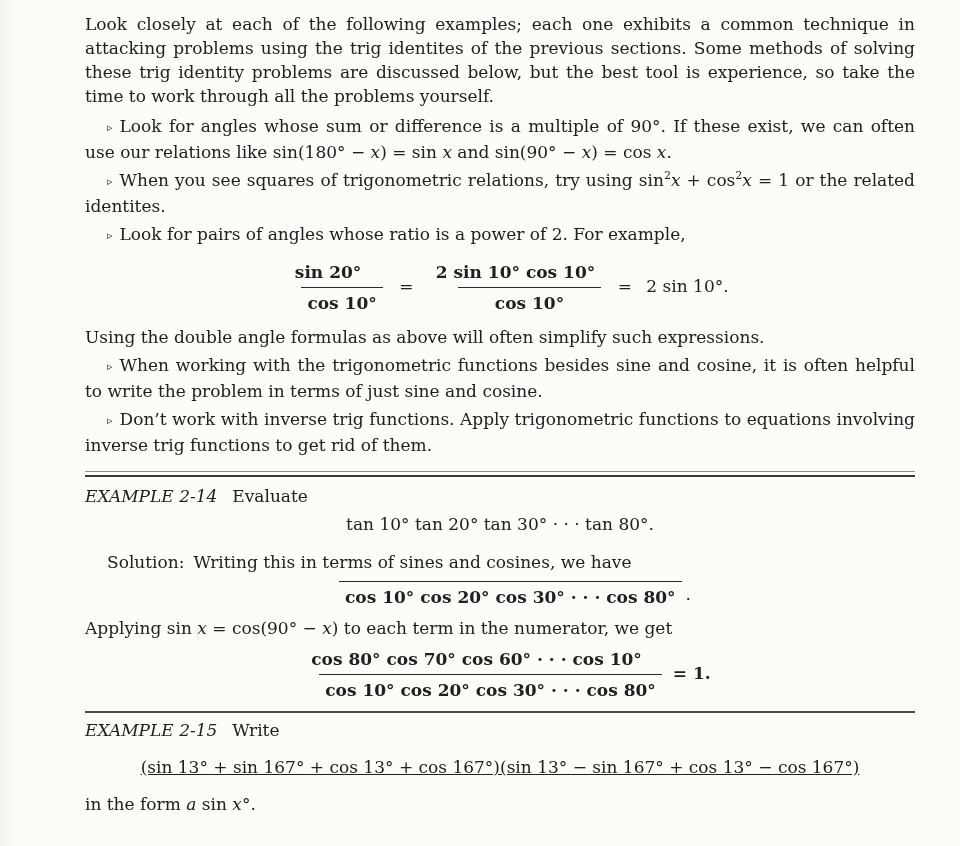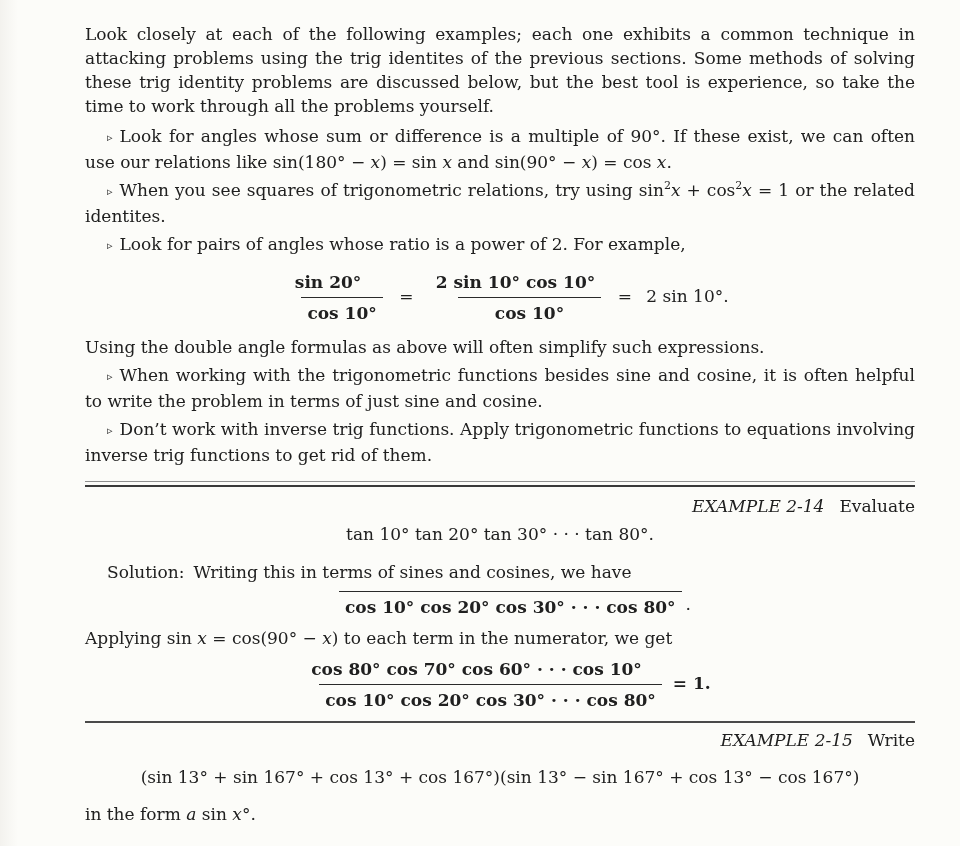--- a/index.html
+++ b/index.html
@@ -10,45 +10,45 @@
     font-family: "DejaVu Serif", serif;
     font-size: 17px; line-height: 24px;
   }
   .page {
     box-sizing: border-box;
     width: 960px; height: 846px;
     padding: 10px 45px 0 85px;
     background: linear-gradient(90deg, #f3f2ee 0px, #fcfcf9 18px);
   }
   p { margin: 0; text-align: justify; }
-  .intro { margin-top: 12px; }
+  .intro { margin-top: 2px; }
   .bullet { text-indent: 22px; }
   .mt6 { margin-top: 6px; }
   .mt4 { margin-top: 4px; }
   .marker {
     font-family: "DejaVu Sans", sans-serif;
     font-size: 11px; margin-right: 7px; vertical-align: 1px; color: #2a2a2a;
   }
   .eq { text-align: center; text-indent: 0; }
   .eq-power2 { margin: 12px 0 10px; }
   .eq-display { margin: 4px 0 14px; }
   .eq-frac { margin: 7px 0 7px; }
-  .eq-wide { margin: 13px 0 13px; }
+  .eq-wide { margin: 13px 0 13px; text-decoration: underline; }
   .frac { display: inline-block; vertical-align: middle; text-align: center; padding: 0 2px; font-weight: bold; }
   .frac .num { display: block; padding: 0 6px 3px; }
   .frac .den { display: block; border-top: 1.6px solid #2a2a2a; padding: 3px 6px 0; margin-left: 28px; }
   .op { margin: 0 9px; }
   .answer { font-weight: bold; margin-left: 9px; }
   .frac-suffix { margin-left: 2px; }
   .rule-double {
     margin: 14px 0 7px; height: 3px;
     border-top: 1px solid #8f8f8f; border-bottom: 2px solid #3a3a3a;
   }
   .rule-single { margin: 9px 0 5px; border-top: 2px solid #4a4a4a; height: 0; }
-  .example-head { text-align: right; }
+  .example-head { text-align: left; }
   .example-head .label { font-style: italic; }
   .example-head .action { margin-left: 15px; }
   .solution-line { text-indent: 22px; }
   .solution-line .label { }
   .solution-line .text { margin-left: 9px; }
   .var { font-style: italic; }
   .sup { vertical-align: super; font-size: 11px; line-height: 0; }
 </style>
 </head>
 <body>

